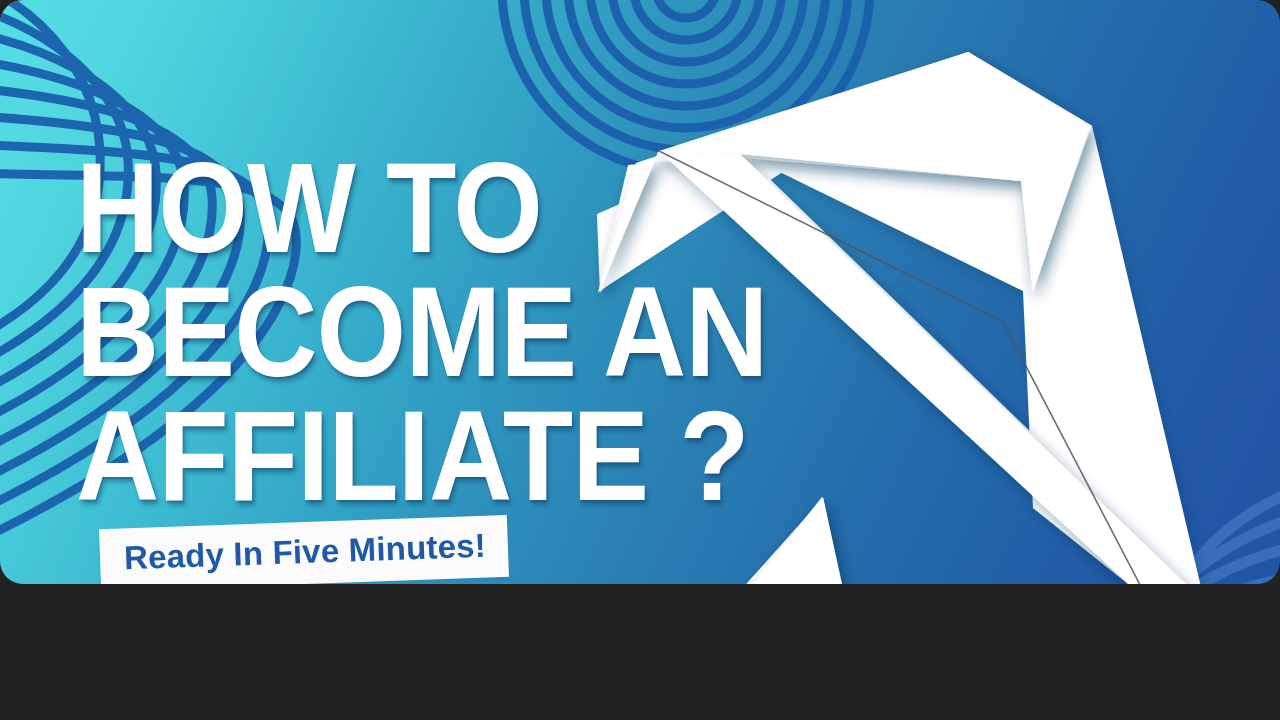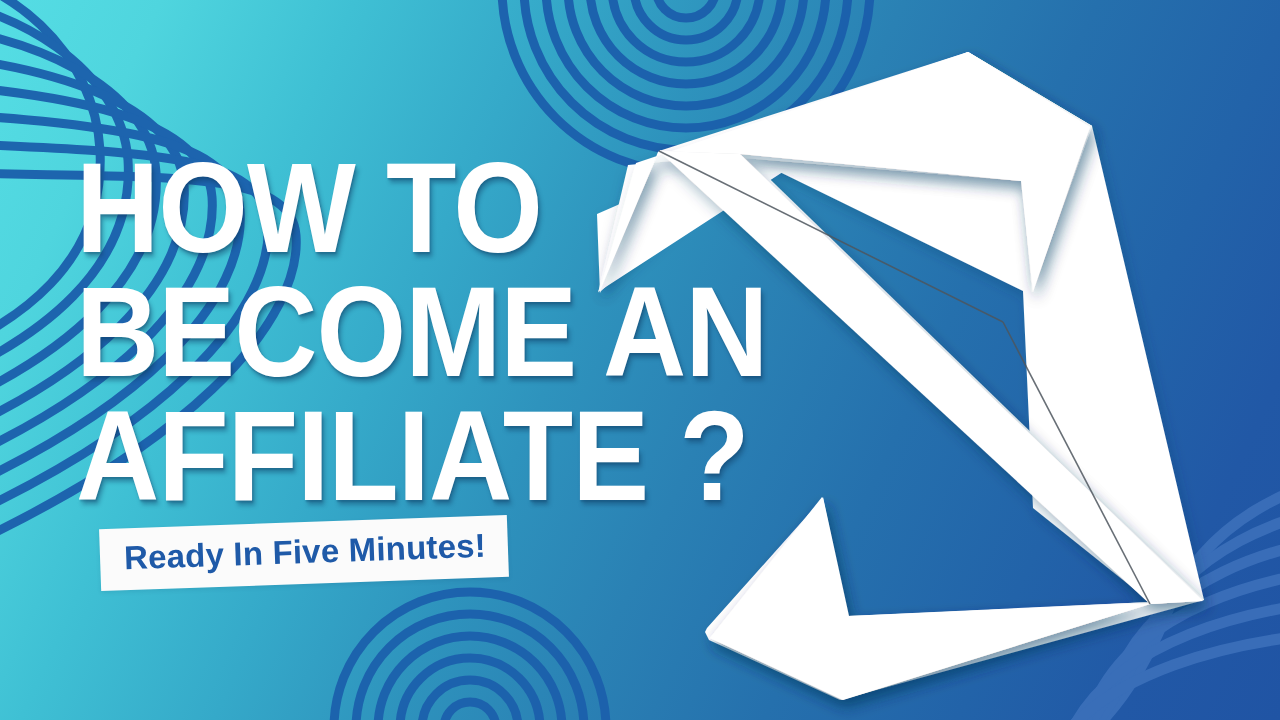--- a/index.html
+++ b/index.html
@@ -3,34 +3,35 @@
 <meta charset="utf-8">
 <style>
   html, body {
     margin: 0;
     padding: 0;
     background: #222;
   }
   #canvas {
     position: relative;
     width: 1280px;
-    height: 720px;
+    height: 584px;
     overflow: hidden;
     font-family: "Liberation Sans", sans-serif;
     background: linear-gradient(115deg,
         #55dde4 0%,
         #4fd5de 10%,
         #3fc0d4 22%,
         #35a9c9 34%,
         #2e93bd 45%,
         #2a81b4 56%,
         #2570ad 68%,
         #2263a9 80%,
         #2158a6 90%,
         #2054a4 100%);
+    border-radius: 23px;
   }
 
   
   .bg-layer {
     position: absolute;
     inset: 0;
     width: 1280px;
     height: 720px;
     pointer-events: none;
   }

